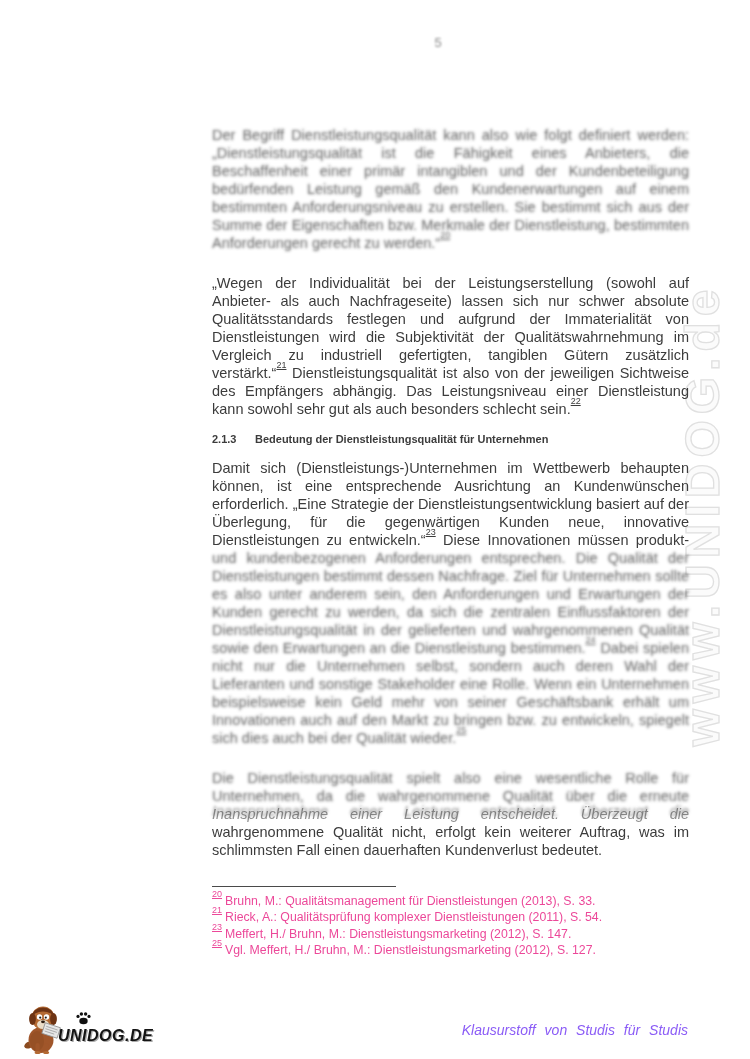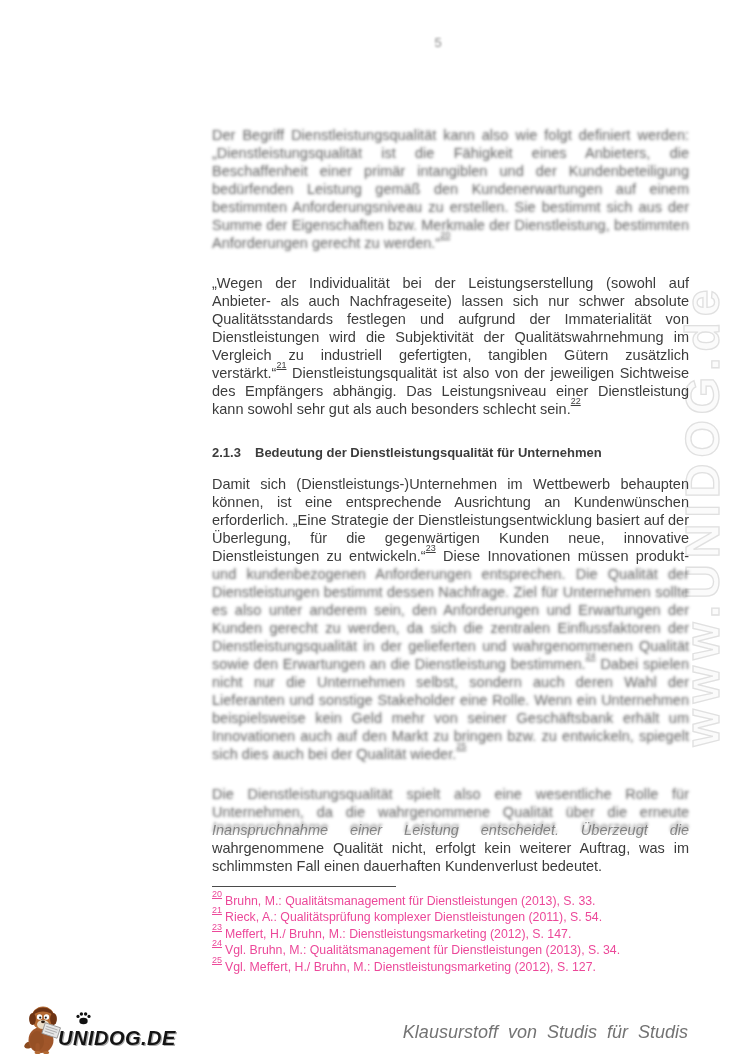--- a/index.html
+++ b/index.html
@@ -26,46 +26,46 @@
     font-size:13px;color:#8d8d8d;filter:blur(0.8px);z-index:1;
   }
 
   
   .column{
     position:absolute;left:212px;top:126px;width:477px;z-index:1;
     font-size:14.5px;line-height:18px;color:#3c3c3c;text-align:justify;
   }
   .para{margin:0;}
   .gap{margin-top:22px;}
-  .heading{margin-top:26px;font-weight:bold;font-size:13px;text-align:left;line-height:18px;}
+  .heading{margin-top:12px;font-weight:bold;font-size:11px;text-align:left;line-height:18px;}
   .heading .h-num{display:inline-block;width:43px;}
 
   .t-normal{}
   .t-blur{color:transparent;text-shadow:0 0 3px rgba(82,82,82,0.95);}
   .t-semi{color:rgba(72,72,72,0.6);text-shadow:0 -3px 3px rgba(112,112,112,0.8);font-style:italic;}
   sup{font-size:9px;line-height:0;position:relative;top:-4px;letter-spacing:0;text-decoration:underline;}
 
   
   .footnotes{position:absolute;left:212px;top:886px;width:477px;z-index:1;color:#ec4899;}
   .fn-rule{width:184px;height:0;border-top:1.5px solid #4a4a4a;margin:0 0 6px 0;}
   .fn-line{font-size:12.3px;line-height:16.4px;white-space:nowrap;}
   .fn-num{font-size:9px;position:relative;top:-3px;margin-right:3px;}
 
   
   .footer-logo{position:absolute;left:24px;top:1002px;width:180px;height:54px;z-index:1;}
   .dog-icon{position:absolute;left:0;top:2px;}
   .paw-icon{position:absolute;left:52px;top:10px;}
   .logo-text{
     position:absolute;left:34px;top:25px;
-    font-size:20px;font-weight:bold;font-style:italic;letter-spacing:0.5px;
+    font-size:16px;font-weight:bold;font-style:italic;letter-spacing:0.5px;
     color:#141414;text-shadow:1.2px 1.2px 0 #a9a9a9;white-space:nowrap;
   }
   .footer-tagline{
     position:absolute;left:388px;top:1022px;width:300px;text-align:right;
-    font-style:italic;font-size:18px;color:#737373;word-spacing:5px;z-index:1;white-space:nowrap;
+    font-style:italic;font-size:14px;color:#8b5cf6;word-spacing:5px;z-index:1;white-space:nowrap;
   }
 </style>
 </head>
 <body>
 
 <div class="page">
 
   <div class="watermark">www.UNIDOG.de</div>
 
   <div class="page-number">5</div>
@@ -77,21 +77,20 @@
     <p class="para" style="margin-top:4px;"><span class="t-normal">Damit sich (Dienstleistungs-)Unternehmen im Wettbewerb behaupten können, ist eine entsprechende Ausrichtung an Kundenwünschen erforderlich. „Eine Strategie der Dienstleistungsentwicklung basiert auf der Überlegung, für die gegenwärtigen Kunden neue, innovative Dienstleistungen zu entwickeln.“</span><sup class="t-normal">23</sup><span class="t-normal"> Diese Innovationen müssen produkt- </span><span class="t-blur">und kundenbezogenen Anforderungen entsprechen. Die Qualität der Dienstleistungen bestimmt dessen Nachfrage. Ziel für Unternehmen sollte es also unter anderem sein, den Anforderungen und Erwartungen der Kunden gerecht zu werden, da sich die zentralen Einflussfaktoren der Dienstleistungsqualität in der gelieferten und wahrgenommenen Qualität sowie den Erwartungen an die Dienstleistung bestimmen.</span><sup class="t-blur">24</sup><span class="t-blur"> Dabei spielen nicht nur die Unternehmen selbst, sondern auch deren Wahl der Lieferanten und sonstige Stakeholder eine Rolle. Wenn ein Unternehmen beispielsweise kein Geld mehr von seiner Geschäftsbank erhält um Innovationen auch auf den Markt zu bringen bzw. zu entwickeln, spiegelt sich dies auch bei der Qualität wieder.</span><sup class="t-blur">25</sup></p>
     <p class="para gap"><span class="t-blur">Die Dienstleistungsqualität spielt also eine wesentliche Rolle für Unternehmen, da die wahrgenommene Qualität über die erneute </span><span class="t-semi">Inanspruchnahme einer Leistung entscheidet. Überzeugt die </span><span class="t-normal">wahrgenommene Qualität nicht, erfolgt kein weiterer Auftrag, was im schlimmsten Fall einen dauerhaften Kundenverlust bedeutet.</span></p>
   </div>
 
   <div class="footnotes">
     <div class="fn-rule"></div>
     <div>
         <div class="fn-line"><sup class="fn-num">20</sup><span>Bruhn, M.: Qualitätsmanagement für Dienstleistungen (2013), S. 33.</span></div>
         <div class="fn-line"><sup class="fn-num">21</sup><span>Rieck, A.: Qualitätsprüfung komplexer Dienstleistungen (2011), S. 54.</span></div>
         <div class="fn-line"><sup class="fn-num">23</sup><span>Meffert, H./ Bruhn, M.: Dienstleistungsmarketing (2012), S. 147.</span></div>
-        <div class="fn-line"><sup class="fn-num">24</sup><span>Vgl. Bruhn, M.: Qualitätsmanagement für Dienstleistungen (2013), S. 34.</span></div>
         <div class="fn-line"><sup class="fn-num">25</sup><span>Vgl. Meffert, H./ Bruhn, M.: Dienstleistungsmarketing (2012), S. 127.</span></div>
       </div>
   </div>
 
   <div class="footer-logo">
     <svg class="dog-icon" width="38" height="50" viewBox="0 0 38 50">
       <ellipse cx="5" cy="41" rx="5" ry="3.2" fill="#8a4a1f" transform="rotate(-25 5 41)"></ellipse>
       <ellipse cx="17" cy="36" rx="12.5" ry="13" fill="#a0562a"></ellipse>
       <ellipse cx="13" cy="37" rx="7" ry="10" fill="#8a4a1f" opacity="0.45"></ellipse>
       <circle cx="19" cy="14" r="11.5" fill="#b46a33"></circle>

